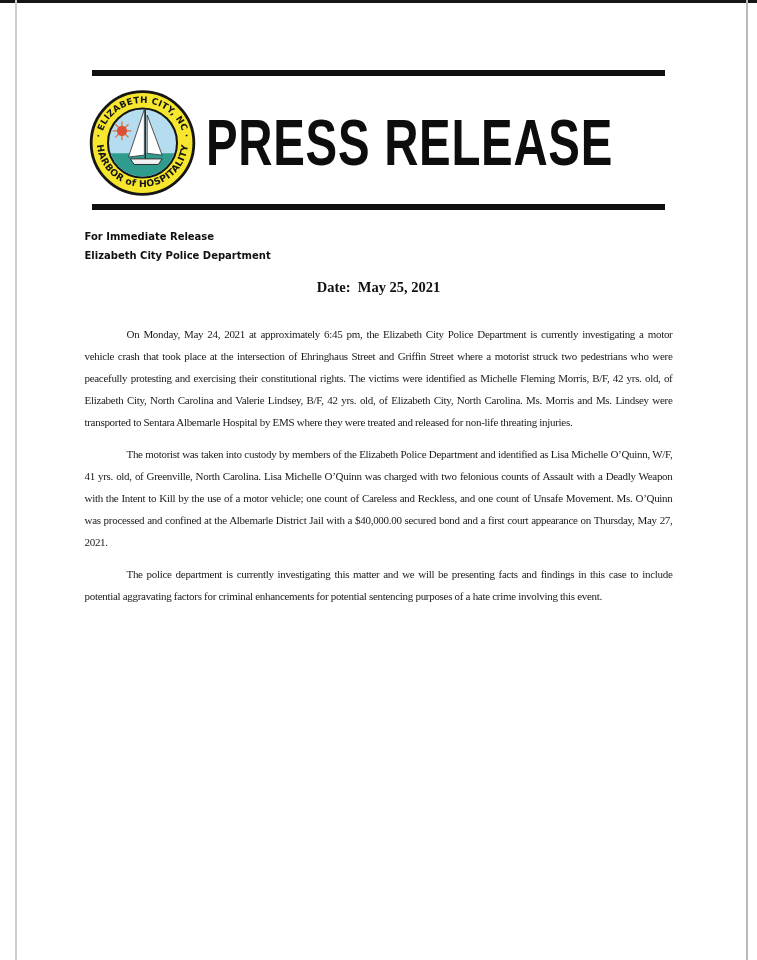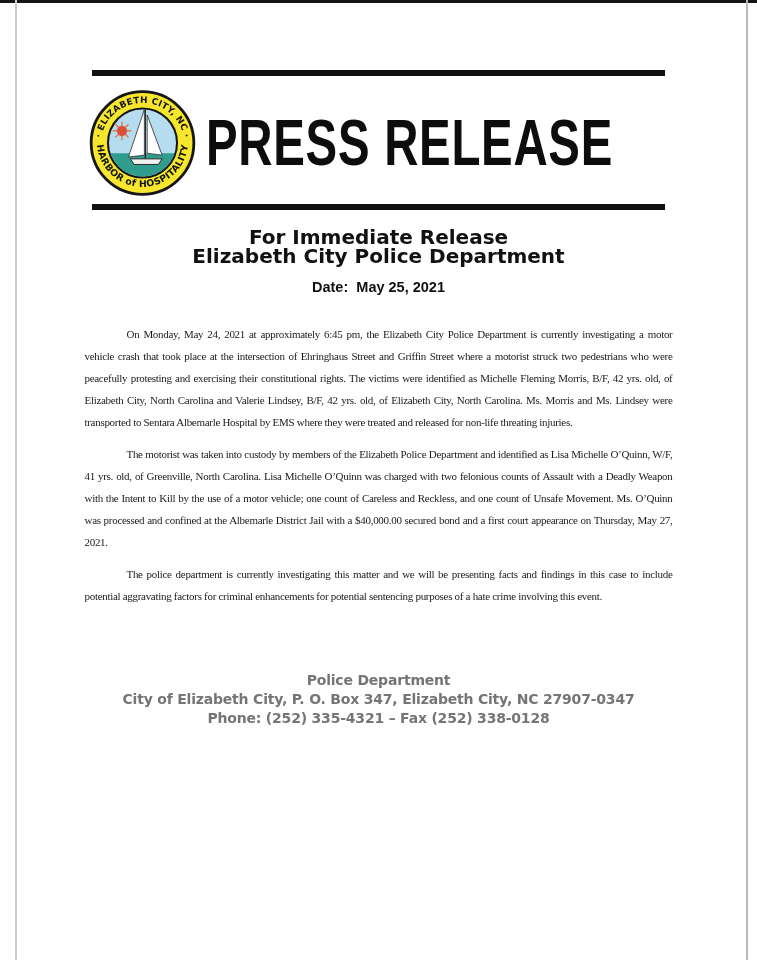--- a/index.html
+++ b/index.html
@@ -51,31 +51,31 @@
     font-size: 64px;
     letter-spacing: 1px;
     color: #0d0d0d;
     white-space: nowrap;
     transform: scaleX(0.74);
     transform-origin: left center;
   }
 
   .release-header {
     margin-top: 18px;
-    text-align: center;
+    text-align: left;
     font-family: "DejaVu Sans", "Liberation Sans", sans-serif;
     font-weight: 700;
-    font-size: 20px;
+    font-size: 10px;
     line-height: 18.5px;
     color: #111111;
   }
   .date-line {
     margin-top: 13px;
     text-align: center;
-    font-family: Liberation Sans, sans-serif;
+    font-family: Liberation Serif, serif;
     font-weight: 700;
     font-size: 14.5px;
     line-height: 18.5px;
     color: #111111;
     white-space: pre;
   }
 
   .body-text {
     margin-top: 26px;
     font-family: "Liberation Serif", serif;
@@ -167,20 +167,15 @@
     </div>
 
     <div class="date-line">Date:  May 25, 2021</div>
 
     <div class="body-text">
       <p>On Monday, May 24, 2021 at approximately 6:45 pm, the Elizabeth City Police Department is currently investigating a motor vehicle crash that took place at the intersection of Ehringhaus Street and Griffin Street where a motorist struck two pedestrians who were peacefully protesting and exercising their constitutional rights. The victims were identified as Michelle Fleming Morris, B/F, 42 yrs. old, of Elizabeth City, North Carolina and Valerie Lindsey, B/F, 42 yrs. old, of Elizabeth City, North Carolina.  Ms. Morris and Ms. Lindsey were transported to Sentara Albemarle Hospital by EMS where they were treated and released for non-life threating injuries.</p>
       <p>The motorist was taken into custody by members of the Elizabeth Police Department and identified as Lisa Michelle O’Quinn, W/F, 41 yrs. old, of Greenville, North Carolina. Lisa Michelle O’Quinn was charged with two felonious counts of Assault with a Deadly Weapon with the Intent to Kill by the use of a motor vehicle; one count of Careless and Reckless, and one count of Unsafe Movement. Ms. O’Quinn was processed and confined at the Albemarle District Jail with a $40,000.00 secured bond and a first court appearance on Thursday, May 27, 2021.</p>
       <p>The police department is currently investigating this matter and we will be presenting facts and findings in this case to include potential aggravating factors for criminal enhancements for potential sentencing purposes of a hate crime involving this event.</p>
     </div>
 
-    <div class="footer">
-      <div>Police Department</div>
-      <div>City of Elizabeth City, P. O. Box 347, Elizabeth City, NC 27907-0347</div>
-      <div>Phone: (252) 335-4321 – Fax (252) 338-0128</div>
-    </div>
 
   </div>
 </div>
 
 </body></html>

